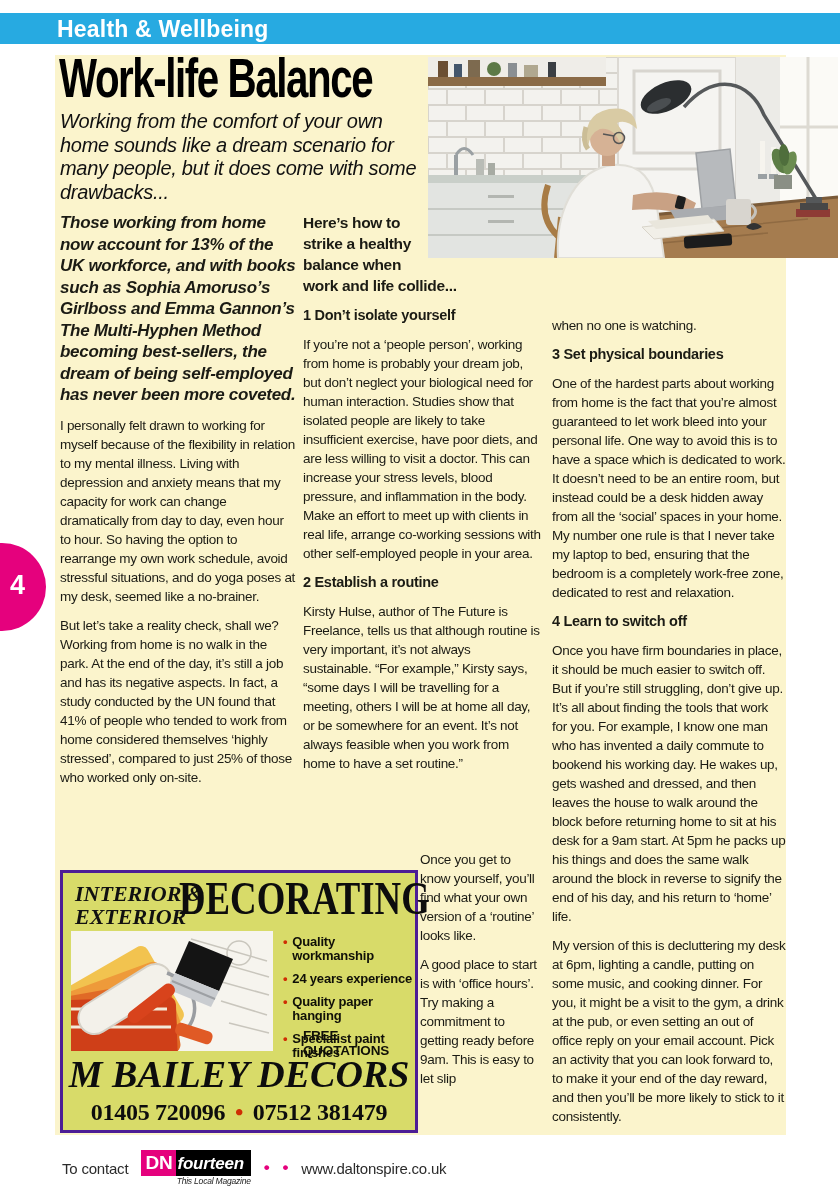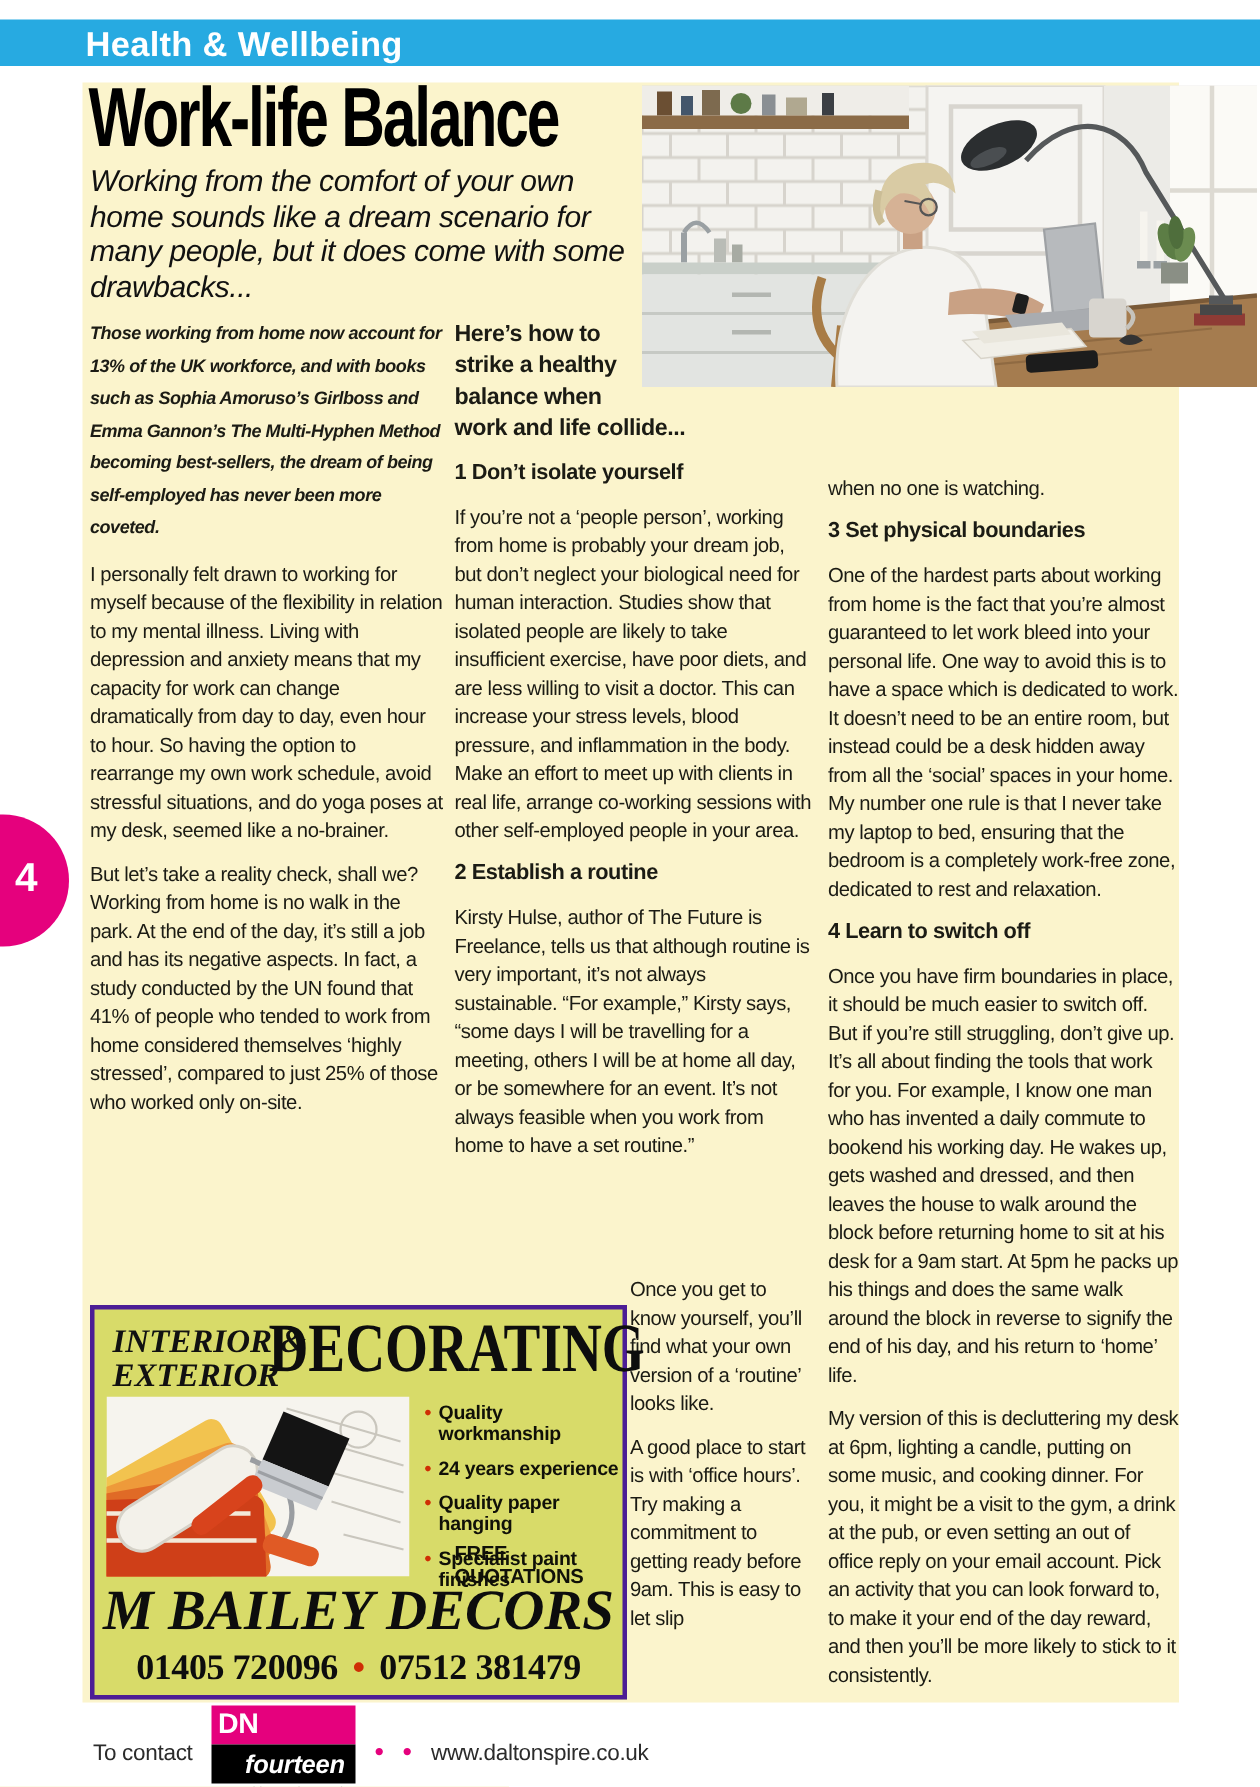--- a/index.html
+++ b/index.html
@@ -22,21 +22,21 @@
   .standfirst{left:60px;top:110px;width:372px;font-size:20px;font-style:italic;
     line-height:23.5px;letter-spacing:-.3px;color:#111;}
 
   
   .photo{left:428px;top:57px;width:410px;height:201px;}
 
   
   .col{font-size:13.5px;line-height:19px;letter-spacing:-.3px;color:#1b1b14;}
   .col p{margin:0 0 10px 0;}
   .col1{left:60px;top:212px;width:236px;}
-  .lead{font-weight:bold;font-style:italic;font-size:12px;line-height:21.5px;letter-spacing:-.3px;}
+  .lead{font-weight:bold;font-style:italic;font-size:17px;line-height:21.5px;letter-spacing:-.3px;}
   .col2{left:303px;top:212px;width:238px;}
   .col2-intro{font-weight:bold;font-size:15.5px;line-height:21px;white-space:pre-line;margin:0 0 14px 0;letter-spacing:-.3px;}
   .h-num{font-weight:bold;font-size:14.5px;margin:0;line-height:19px;}
   .col2narrow{left:420px;top:850px;width:122px;}
   .col3{left:552px;top:268px;width:234px;margin-top:48px;}
   .cont-line{margin:0;}
   .gap-top{margin-top:10px;}
 
   
   .pagenum{left:-42px;top:543px;width:88px;height:88px;border-radius:50%;background:#E5017D;}
@@ -57,23 +57,23 @@
   .ad-company{left:0;top:179px;width:352px;text-align:center;font-family:"Liberation Serif",serif;
     font-style:italic;font-weight:bold;font-size:38px;color:#0d0d0d;white-space:nowrap;letter-spacing:0;}
   .ad-phone{left:0;top:226px;width:352px;text-align:center;font-family:"Liberation Serif",serif;
     font-weight:bold;font-size:24px;color:#0d0d0d;white-space:nowrap;letter-spacing:-.3px;}
   .ad-phone .ad-dot{font-size:24px;margin:0 4px;}
 
   
   .footer{left:62px;top:1146px;width:722px;height:44px;display:flex;align-items:center;gap:13px;
     font-size:15px;color:#2b2b2b;letter-spacing:-.2px;}
   .logo{display:flex;flex-direction:column;line-height:1;}
-  .logo-row{display:flex;flex-direction:column;}
+  .logo-row{display:flex;}
   .logo-dn{background:#E5017D;color:#fff;font-weight:bold;font-size:19px;padding:3px 4px 4px 4px;}
-  .logo-fourteen{background:#000;color:#fff;font-weight:bold;font-style:italic;font-size:17px;padding:5px 7px 4px 22px;}
+  .logo-fourteen{background:#000;color:#fff;font-weight:bold;font-style:italic;font-size:17px;padding:5px 7px 4px 1px;}
   .logo-tagline{font-size:8.5px;font-style:italic;color:#222;align-self:flex-end;margin-top:1px;}
   .f-dot{color:#E5017D;font-size:17px;font-weight:bold;}
 </style>
 </head>
 <body>
 
 <div class="abs section-bar"></div>
 <div class="abs section-title">Health &amp; Wellbeing</div>
 
 <div class="abs canvas"></div>

